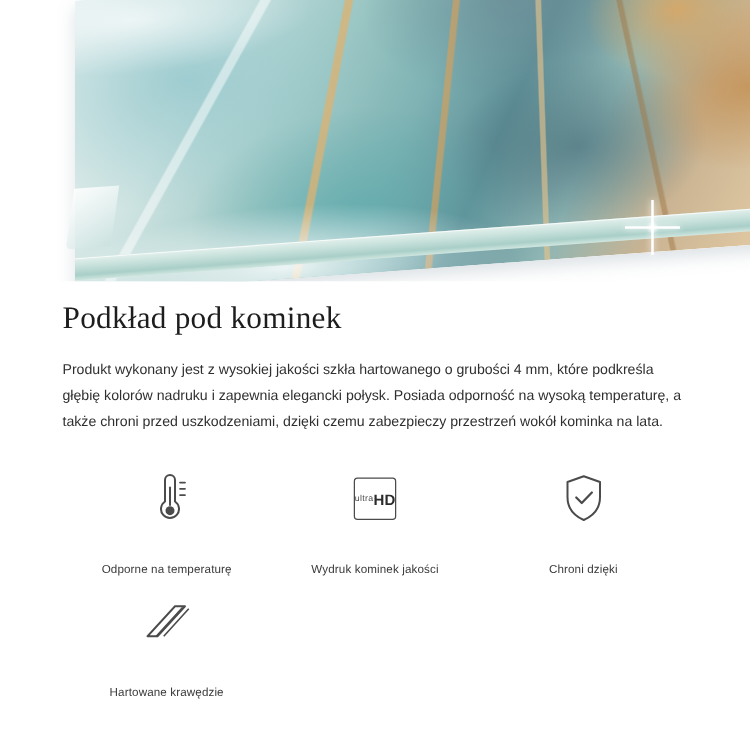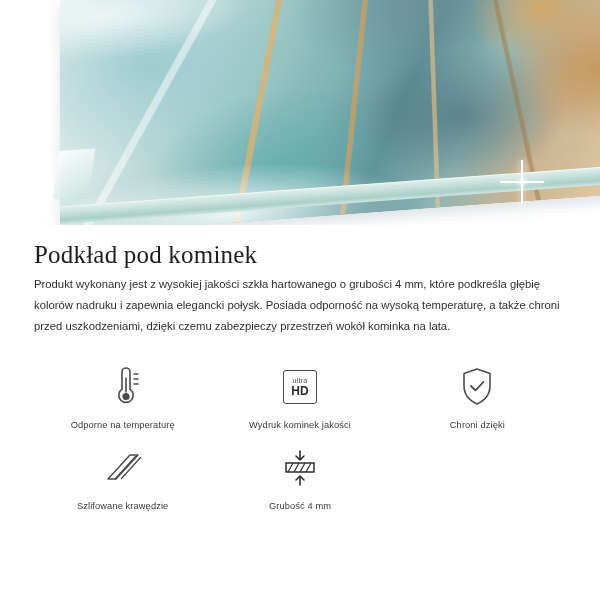--- a/index.html
+++ b/index.html
@@ -110,33 +110,33 @@
   .sparkle-core {
     position: absolute;
     left: 50%; top: 50%;
     width: 10px; height: 10px;
     margin: -5px 0 0 -5px;
     border-radius: 50%;
     background: radial-gradient(circle, #fff 0%, rgba(255,255,255,0) 70%);
   }
 
   
-  .content { padding: 0 34px; }
+  .content { padding: 0 50px; }
   .headline {
     font-family: "Liberation Serif", serif;
     font-size: 25px;
     line-height: 31px;
     color: #1d1d1d;
     font-weight: 400;
     margin: 14px 0 0 0;
     letter-spacing: .2px;
   }
   .headline .l2 { display: block; }
   .paragraph {
-    margin: 4px 0 0 0;
+    margin: 16px 0 0 0;
     font-size: 11.3px;
     line-height: 21px;
     color: #2f2f2f;
     max-width: 545px;
   }
 
   
   .features {
     margin-top: 26px;
     display: grid;
@@ -149,32 +149,32 @@
     align-items: center;
     justify-content: flex-start;
   }
   .feature .ico {
     height: 48px;
     display: flex;
     align-items: center;
     justify-content: center;
   }
   .feature .cap {
-    margin-top: 9px;
+    margin-top: 27px;
     font-size: 9.3px;
     color: #3a3a3a;
     text-align: center;
     letter-spacing: .1px;
   }
   .ultrahd {
     width: 34px; height: 34px;
     border: 1.6px solid #4b4b4b;
     border-radius: 3px;
     display: flex;
-    flex-direction: column;
+    flex-direction: row;
     align-items: center;
     justify-content: center;
     line-height: 1;
   }
   .ultrahd .u { font-size: 7px; color: #4b4b4b; letter-spacing: .3px; }
   .ultrahd .hd { font-size: 12px; font-weight: bold; color: #2b2b2b; margin-top: 1px; }
 </style>
 </head>
 <body>
 
@@ -236,30 +236,19 @@
       </div>
 
 
       <div class="feature">
         <div class="ico">
           <svg width="40" height="36" viewBox="0 0 40 36" fill="none">
             <path d="M5 29L27 5h8L13 29H5z" stroke="#4b4b4b" stroke-width="1.5" stroke-linejoin="round"></path>
             <path d="M12 29L33 6M18 29L38 7" stroke="#4b4b4b" stroke-width="1.3"></path>
           </svg>
         </div>
-        <div class="cap">Szlifowane krawędzie</div>
-      </div>
-
-      <div class="feature">
-        <div class="ico">
-          <svg width="44" height="40" viewBox="0 0 44 40" fill="none">
-            <path d="M22 3v8M18 8l4 4 4-4" stroke="#2f2f2f" stroke-width="1.6" stroke-linecap="round" stroke-linejoin="round"></path>
-            <rect x="8" y="15" width="28" height="9" stroke="#2f2f2f" stroke-width="1.5"></rect>
-            <path d="M10 24l5-9M16 24l5-9M22 24l5-9M28 24l5-9" stroke="#2f2f2f" stroke-width="1.2"></path>
-            <path d="M22 37v-8M18 32l4-4 4 4" stroke="#2f2f2f" stroke-width="1.6" stroke-linecap="round" stroke-linejoin="round"></path>
-          </svg>
-        </div>
-        <div class="cap">Grubość 4 mm</div>
-      </div>
+        <div class="cap">Hartowane krawędzie</div>
+      </div>
+
 
     </div>
   </div>
 </div>
 
 </body></html>

